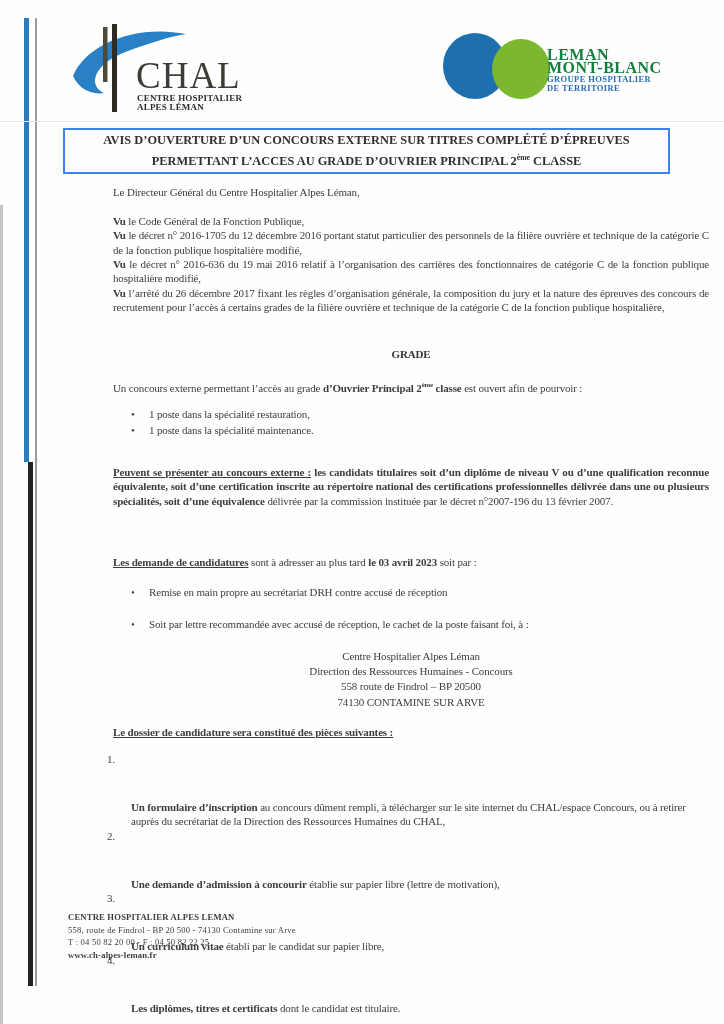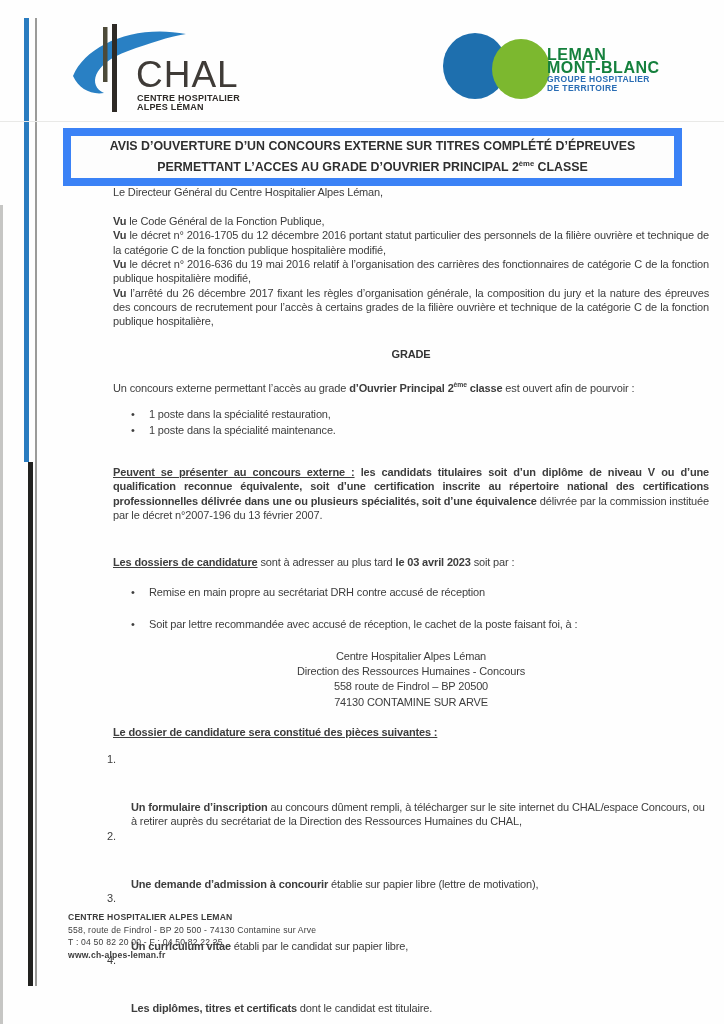--- a/index.html
+++ b/index.html
@@ -1,18 +1,18 @@
 <!DOCTYPE html>
 <html><head>
 <meta charset="utf-8">
 <style>
   html,body{margin:0;padding:0;background:#ffffff;}
   #page{
     position:relative;width:724px;height:1024px;background:#fefefe;overflow:hidden;
-    font-family:Liberation Sans, sans-serif;color:#3d3d3d;
+    font-family:Liberation Serif, serif;color:#3d3d3d;
   }
   
   .rail{position:absolute;}
   #rail-blue{left:24px;top:18px;width:5px;height:444px;background:#2a7cc0;}
   #rail-black{left:28px;top:462px;width:5px;height:524px;background:#222220;}
   #rail-thin{left:35px;top:18px;width:2px;height:968px;background:#9b9b99;}
   #edge-shadow{left:0;top:205px;width:3px;height:819px;background:#c6c6c4;}
   #scan-line{left:0;top:121px;width:724px;height:1px;background:#e9e9e7;}
 
   
@@ -31,21 +31,21 @@
   #ght-circle-green{left:49px;top:6px;width:58px;height:60px;background:#7cb82f;}
   #ght-acronym{position:absolute;left:7px;top:10px;width:100px;text-align:center;
     font-size:37px;font-weight:bold;color:#ffffff;letter-spacing:2px;}
   .ght-txt{position:absolute;left:104px;font-weight:bold;white-space:nowrap;}
   .ght-green{color:#15803d;font-size:16px;letter-spacing:.5px;}
   .ght-blue{color:#2a6db4;font-size:8.5px;letter-spacing:.4px;}
   #ght-line1{top:13px;} #ght-line2{top:26px;} #ght-line3{top:41px;} #ght-line4{top:50px;}
 
   
   #title-box{position:absolute;left:63px;top:128px;width:603px;height:42px;
-    border:8px solid #3b82f6;background:#fdfdfd;
+    border:2px solid #3b82f6;background:#fdfdfd;
     display:flex;flex-direction:column;justify-content:center;
     text-align:center;font-size:12.4px;font-weight:bold;color:#2f2f2f;line-height:18px;}
 
   
   .blk{position:absolute;left:68px;width:596px;font-size:11px;line-height:14.35px;
     letter-spacing:-0.15px;padding-left:45px;}
   .just{text-align:justify;}
   .center{text-align:center;}
   .b{font-weight:bold;}
   .u{text-decoration:underline;margin-top:32px;}
@@ -129,21 +129,21 @@
       <span>1 poste dans la spécialité restauration,</span>
     </div>
     <div class="bullet-row">
       <span class="bullet-dot">•</span>
       <span>1 poste dans la spécialité maintenance.</span>
     </div>
   </div>
 
   <div class="blk just" id="eligibility"><span class="b u">Peuvent se présenter au concours externe :</span><span class="b"> les candidats titulaires soit d’un diplôme de niveau V ou d’une qualification reconnue équivalente, soit d’une certification inscrite au répertoire national des certifications professionnelles délivrée dans une ou plusieurs spécialités, soit d’une équivalence </span><span>délivrée par la commission instituée par le décret n°2007-196 du 13 février 2007.</span></div>
 
-  <div class="blk" id="deadline"><span class="b u">Les dossiers de candidature</span><span> sont à adresser au plus tard </span><span class="b">le 03 avril 2023</span><span> soit par :</span></div>
+  <div class="blk" id="deadline"><span class="b u">Les demande de candidatures</span><span> sont à adresser au plus tard </span><span class="b">le 03 avril 2023</span><span> soit par :</span></div>
 
   <div class="blk" id="submission">
     <div class="bullet-row">
       <span class="bullet-dot">•</span>
       <span>Remise en main propre au secrétariat DRH contre accusé de réception</span>
     </div>
     <div class="bullet-row">
       <span class="bullet-dot">•</span>
       <span>Soit par lettre recommandée avec accusé de réception, le cachet de la poste faisant foi, à :</span>
     </div>

